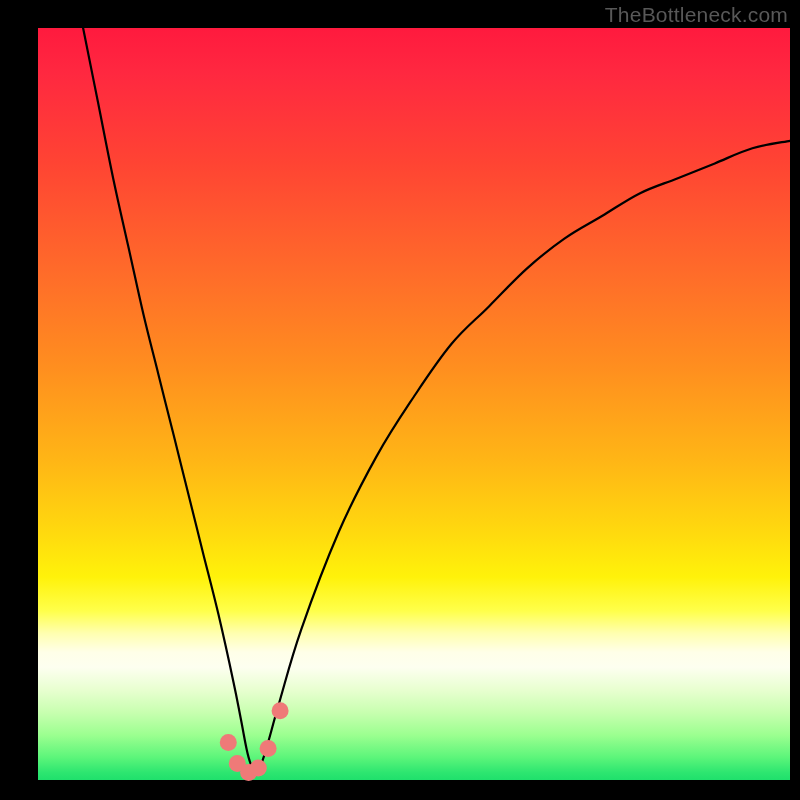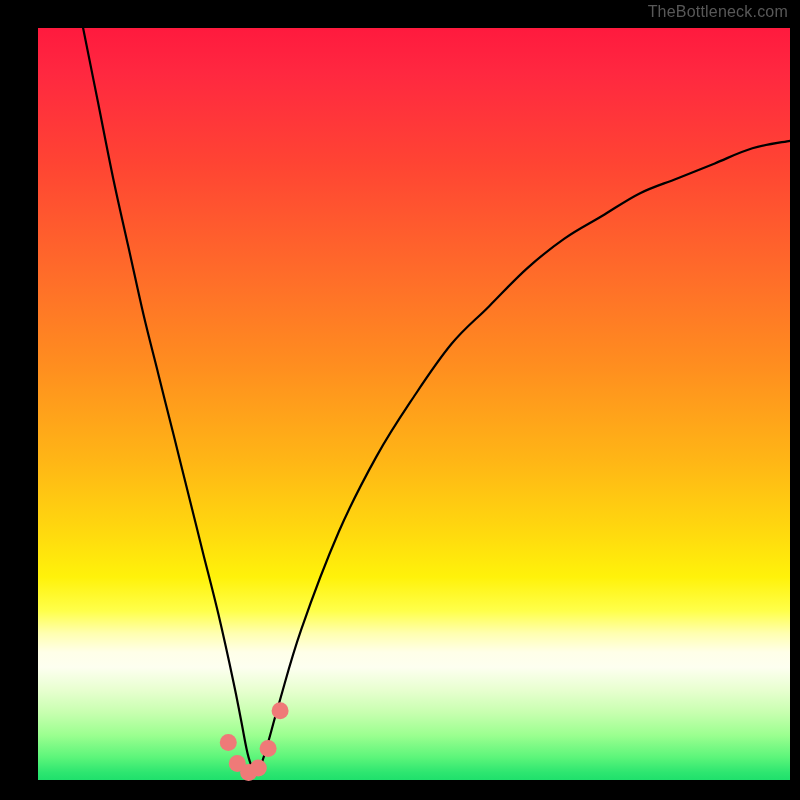--- a/index.html
+++ b/index.html
@@ -15,21 +15,21 @@
     position: relative;
     width: 800px;
     height: 800px;
     background: #000;
   }
   .watermark {
     position: absolute;
     top: 3px;
     right: 12px;
     color: #585858;
-    font-size: 16px;
+    font-size: 21px;
     font-weight: 400;
     letter-spacing: 0.2px;
     z-index: 50;
     user-select: none;
   }
   .plot-area {
     position: absolute;
     left: 38px;
     top: 28px;
     width: 752px;

